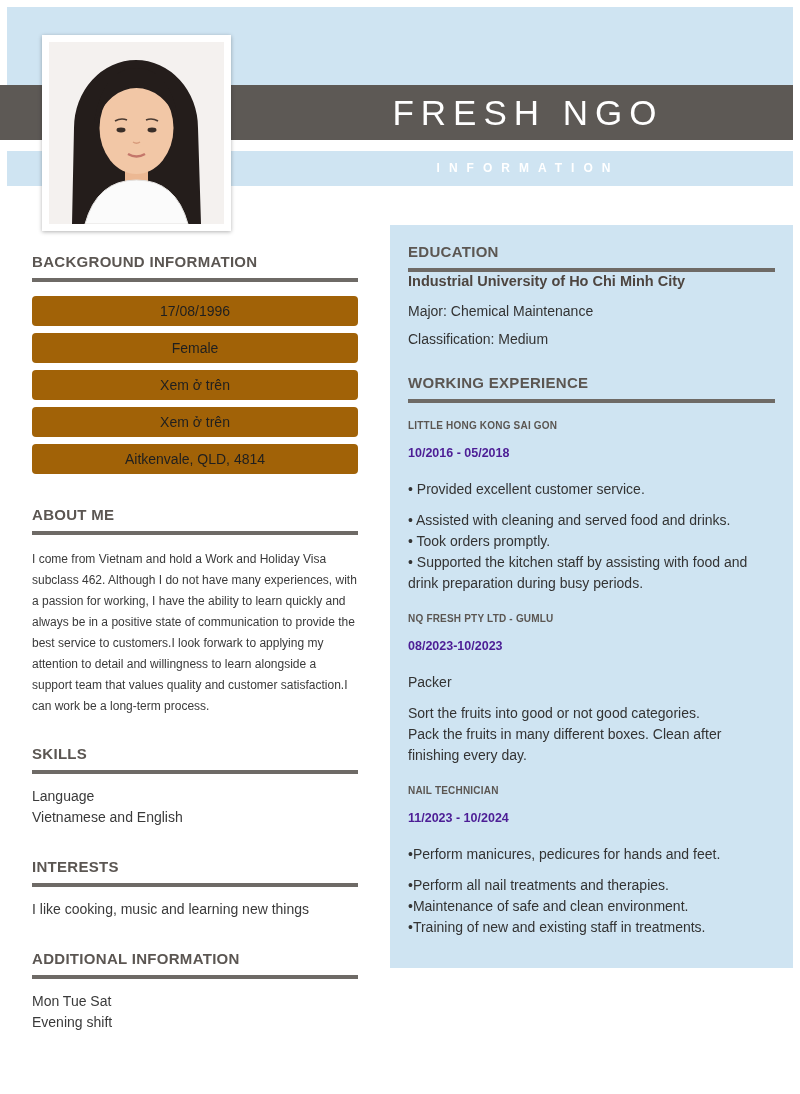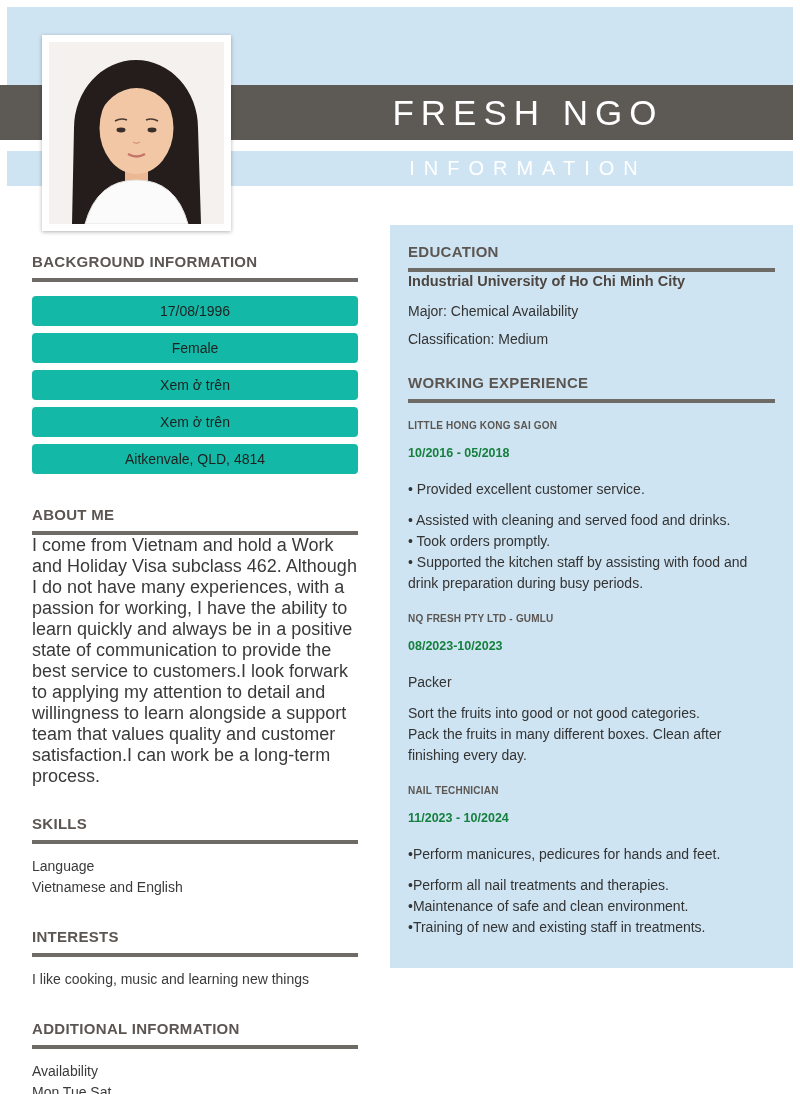--- a/index.html
+++ b/index.html
@@ -10,54 +10,54 @@
   }
   .page { position:absolute; inset:0; background:#fff; }
 
   
   .top-band   { position:absolute; left:7px;  top:7px;   width:786px; height:78px; background:#cfe4f2; }
   .name-band  { position:absolute; left:0;    top:85px;  width:793px; height:55px; background:#5d5955; }
   .name-text  { position:absolute; left:263px; top:0; width:530px; height:55px; line-height:55px;
                 text-align:center; color:#fff; font-size:35px; font-weight:400; letter-spacing:7px; }
   .info-band  { position:absolute; left:7px;  top:151px; width:786px; height:35px; background:#cfe4f2; }
   .info-text  { position:absolute; left:256px; top:0; width:530px; height:35px; line-height:35px;
-                text-align:center; color:#fff; font-size:20px; font-weight:400; letter-spacing:9px; }
+                text-align:center; color:#fff; font-size:12px; font-weight:700; letter-spacing:9px; }
 
   
   .photo-frame { position:absolute; left:42px; top:35px; width:189px; height:196px; background:#fff;
                  padding:7px; box-shadow:0 1px 4px rgba(0,0,0,.3); z-index:5; }
   .photo-frame svg { display:block; width:175px; height:182px; }
 
   
   h2.sec { font-size:15px; font-weight:700; color:#5b5652; letter-spacing:.3px; line-height:18px; }
   .rule  { height:4px; background:#6e6a66; margin-top:7px; }
 
   
   .left-col { position:absolute; left:32px; top:253px; width:326px; }
-  .info-box { background:#14b8a6; border-radius:4px; height:30px; line-height:30px; text-align:center;
+  .info-box { background:#a16207; border-radius:4px; height:30px; line-height:30px; text-align:center;
               font-size:14px; color:#1f1f1f; margin-bottom:7px; }
   .boxes { margin-top:14px; }
-  .about-text { margin-top:0; font-size:18px; line-height:21px; color:#3a3a3a; }
+  .about-text { margin-top:14px; font-size:12px; line-height:21px; color:#3a3a3a; }
   .plain-lines { margin-top:12px; font-size:14px; line-height:21px; color:#3a3a3a; }
   .mt-sec1 { margin-top:32px; }
   .mt-sec2 { margin-top:28px; }
   .mt-sec3 { margin-top:30px; }
 
   
   .right-panel { position:absolute; left:390px; top:225px; width:403px; height:743px;
                  background:#cfe4f2; padding:18px 18px 0 18px; overflow:hidden; }
   .school { font-size:14.5px; font-weight:700; color:#4d4540; line-height:18px; }
   .edu-line { font-size:14px; color:#333; line-height:18px; }
   .edu-line.first { margin-top:12px; }
   .edu-line.second { margin-top:10px; }
   .exp-title { margin-top:26px; }
   .company { font-size:10px; font-weight:700; color:#5b5652; letter-spacing:.2px; line-height:17px; }
   .company.c1 { margin-top:14px; }
   .company.cn { margin-top:16px; }
-  .date { margin-top:12px; font-size:12.5px; font-weight:700; color:#15803d; line-height:15px; }
+  .date { margin-top:12px; font-size:12.5px; font-weight:700; color:#4c1d95; line-height:15px; }
   .highlight { margin-top:18px; font-size:14px; color:#333; line-height:21px; }
   .detail-group { margin-top:10px; }
   .detail-line { font-size:14px; color:#333; line-height:21px; }
 </style>
 </head>
 <body>
 
 <div class="page">
 
   <div class="top-band"></div>
@@ -119,35 +119,34 @@
       <div class="rule"></div>
       <div class="plain-lines">
         <div>I like cooking, music and learning new things</div>
       </div>
     </section>
 
     <section class="mt-sec3">
       <h2 class="sec">ADDITIONAL INFORMATION</h2>
       <div class="rule"></div>
       <div class="plain-lines">
-        <div>Availability</div>
         <div>Mon Tue Sat</div>
         <div>Evening shift</div>
       </div>
     </section>
 
   </div>
 
   <div class="right-panel">
 
     <section>
       <h2 class="sec">EDUCATION</h2>
       <div class="rule"></div>
       <div class="school">Industrial University of Ho Chi Minh City</div>
-      <div class="edu-line first">Major: Chemical Availability</div>
+      <div class="edu-line first">Major: Chemical Maintenance</div>
       <div class="edu-line second">Classification: Medium</div>
     </section>
 
     <section>
       <h2 class="sec exp-title">WORKING EXPERIENCE</h2>
       <div class="rule"></div>
 
       <div>
         <div class="company c1">LITTLE HONG KONG SAI GON</div>
         <div class="date">10/2016 - 05/2018</div>

